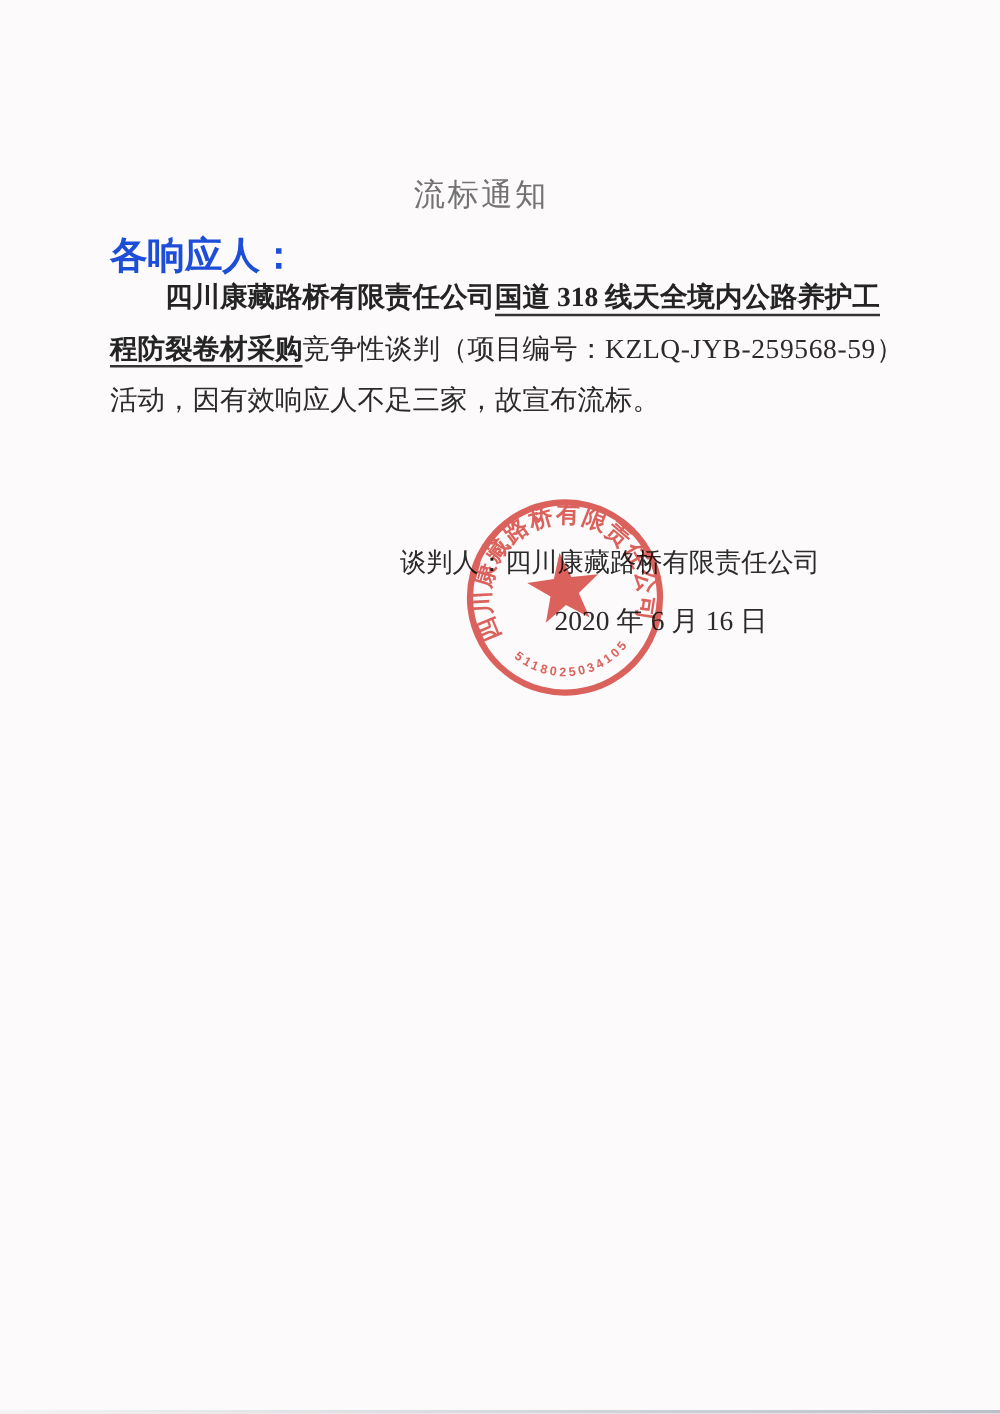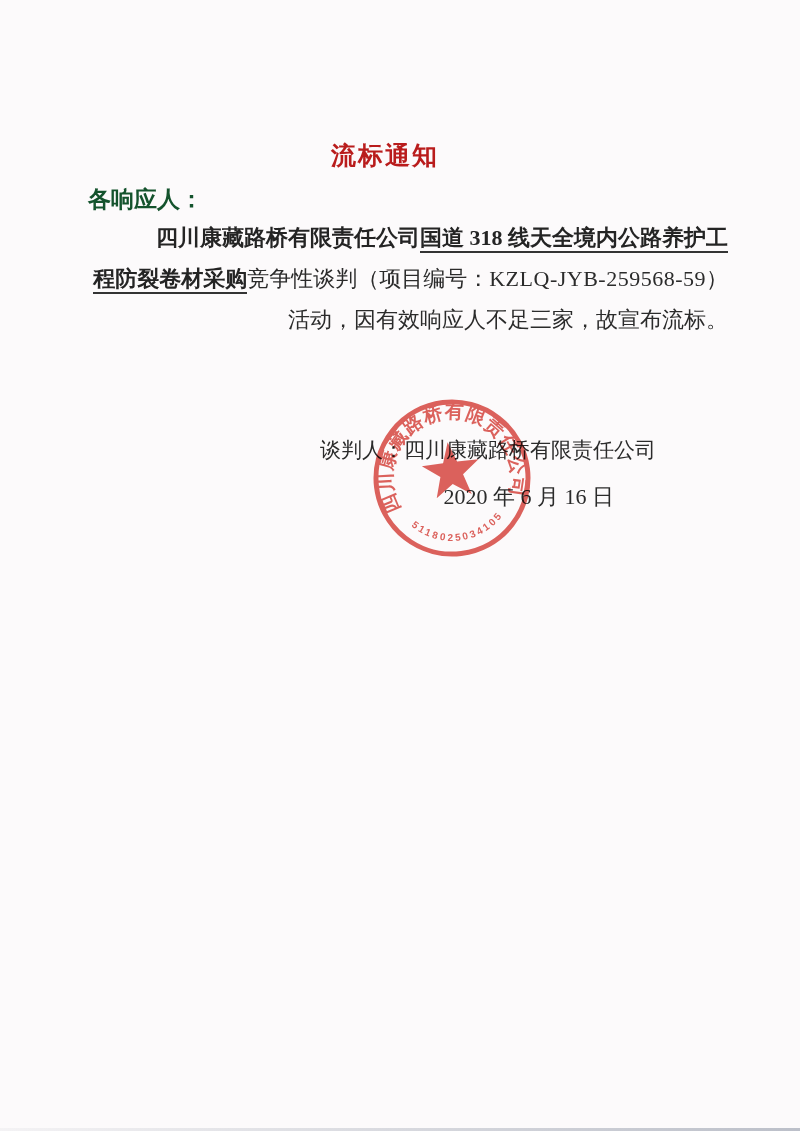--- a/index.html
+++ b/index.html
@@ -15,36 +15,35 @@
     background: #fcfafb;
     color: #2b2b2b;
     overflow: hidden;
   }
   
   .doc-title {
     position: absolute;
     top: 139px; left: 85px; width: 600px;
     text-align: center;
     font-size: 25px;
-    font-weight: bold;
+    font-weight: normal;
     letter-spacing: 2px;
-    color: #b91c1c;
+    color: #737373;
   }
   .salutation {
     position: absolute;
     top: 184px; left: 88px;
-    font-size: 23px;
+    font-size: 30px;
     font-weight: bold;
-    color: #14532d;
+    color: #1d4ed8;
   }
   .body-text {
     position: absolute;
     top: 217px; left: 88px; width: 640px;
     font-size: 22px;
-    text-align: right;
   }
   .body-line {
     height: 41px;
     line-height: 41px;
     white-space: nowrap;
   }
   .body-line.indent { text-indent: 44px; }
   .b { font-weight: bold; color: #242424; }
   .u { border-bottom: 2px solid #343434; padding-bottom: 1px; }
   .code { font-family: "Liberation Serif", serif; letter-spacing: 0.5px; }

